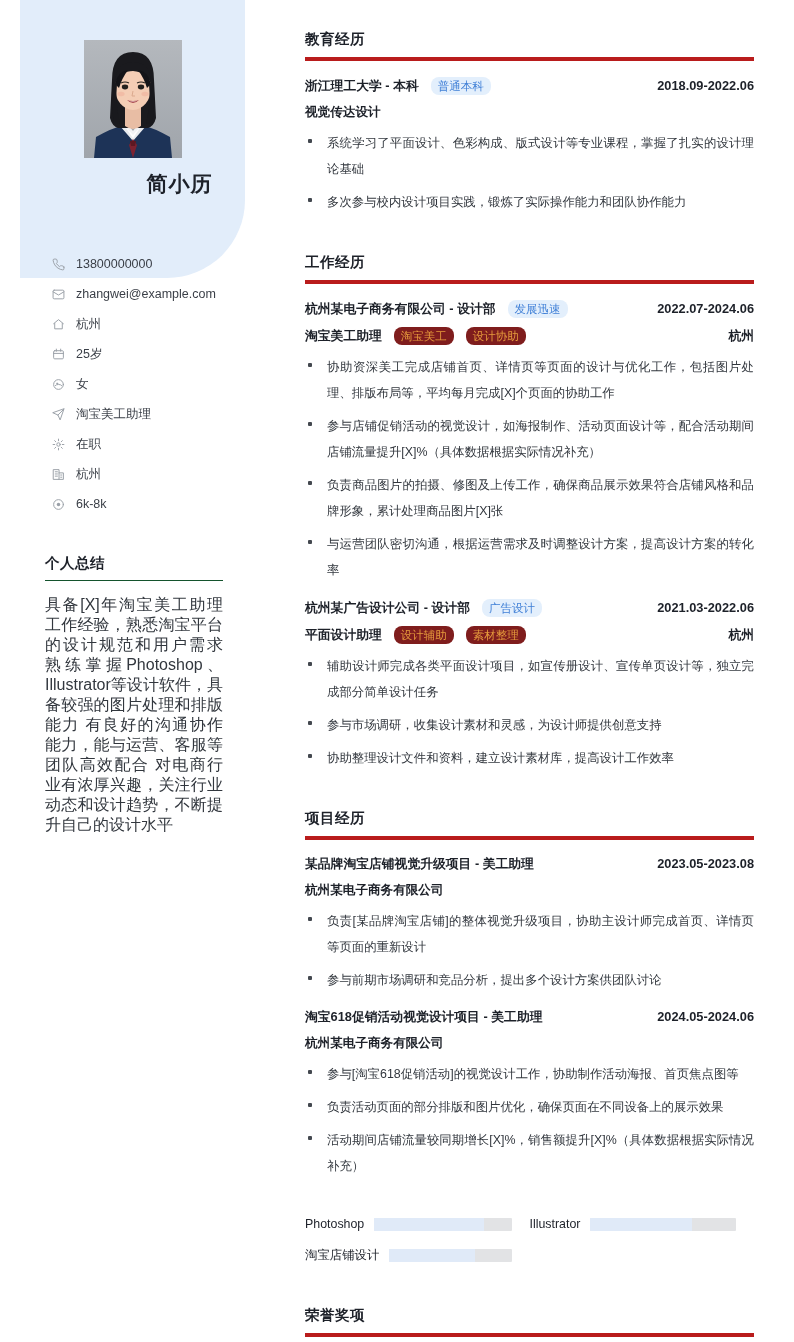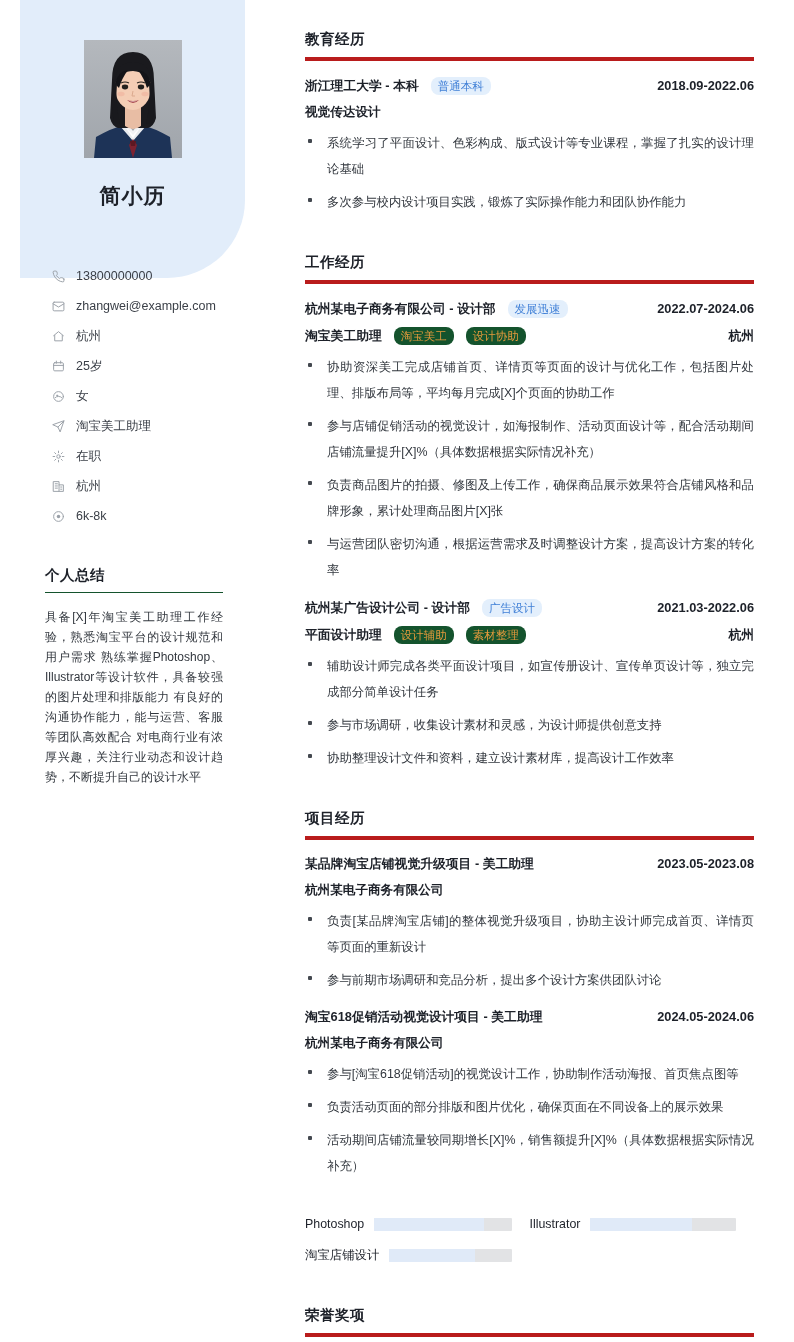--- a/index.html
+++ b/index.html
@@ -58,22 +58,23 @@
     position: relative;
     overflow: hidden;
   }
   .photo svg { display:block; width:100%; height:100%; }
   .person-name {
     width: 265px;
     text-align: center;
     font-size: 21px;
     font-weight: 600;
     color: #1d2129;
-    margin-top: 24px;
+    margin-top: 12px;
     letter-spacing: 1px;
+    padding-left: 47px;
   }
 
   .contact-list {
     margin-top: 58px;
     padding-left: 50px;
   }
   .contact-item {
     display: flex;
     align-items: center;
     font-size: 12.5px;
@@ -101,21 +102,21 @@
   .side-heading {
     font-size: 14.5px;
     font-weight: 700;
     color: #1d2129;
     padding-bottom: 7px;
     border-bottom: 1px solid #14532d;
     margin-bottom: 14px;
     letter-spacing: 0.5px;
   }
   .summary-text {
-    font-size: 12px;
+    font-size: 16px;
     line-height: 20px;
     color: #32373e;
     text-align: justify;
     word-break: break-word;
   }
 
   
   .main {
     flex: 1 1 auto;
     padding: 30px 40px 0 20px;
@@ -175,21 +176,21 @@
     margin-left: 12px;
     border-radius: 8px;
     white-space: nowrap;
     line-height: 14px;
   }
   .tag-blue {
     background: #e3effc;
     color: #3f7fd6;
   }
   .tag-orange {
-    background: #14532d;
+    background: #7f1d1d;
     color: #e59a3c;
   }
   .entry-sub {
     font-size: 12.6px;
     font-weight: 700;
     color: #1d2129;
     margin-bottom: 9px;
   }
   ul.bullets {
     list-style: none;

